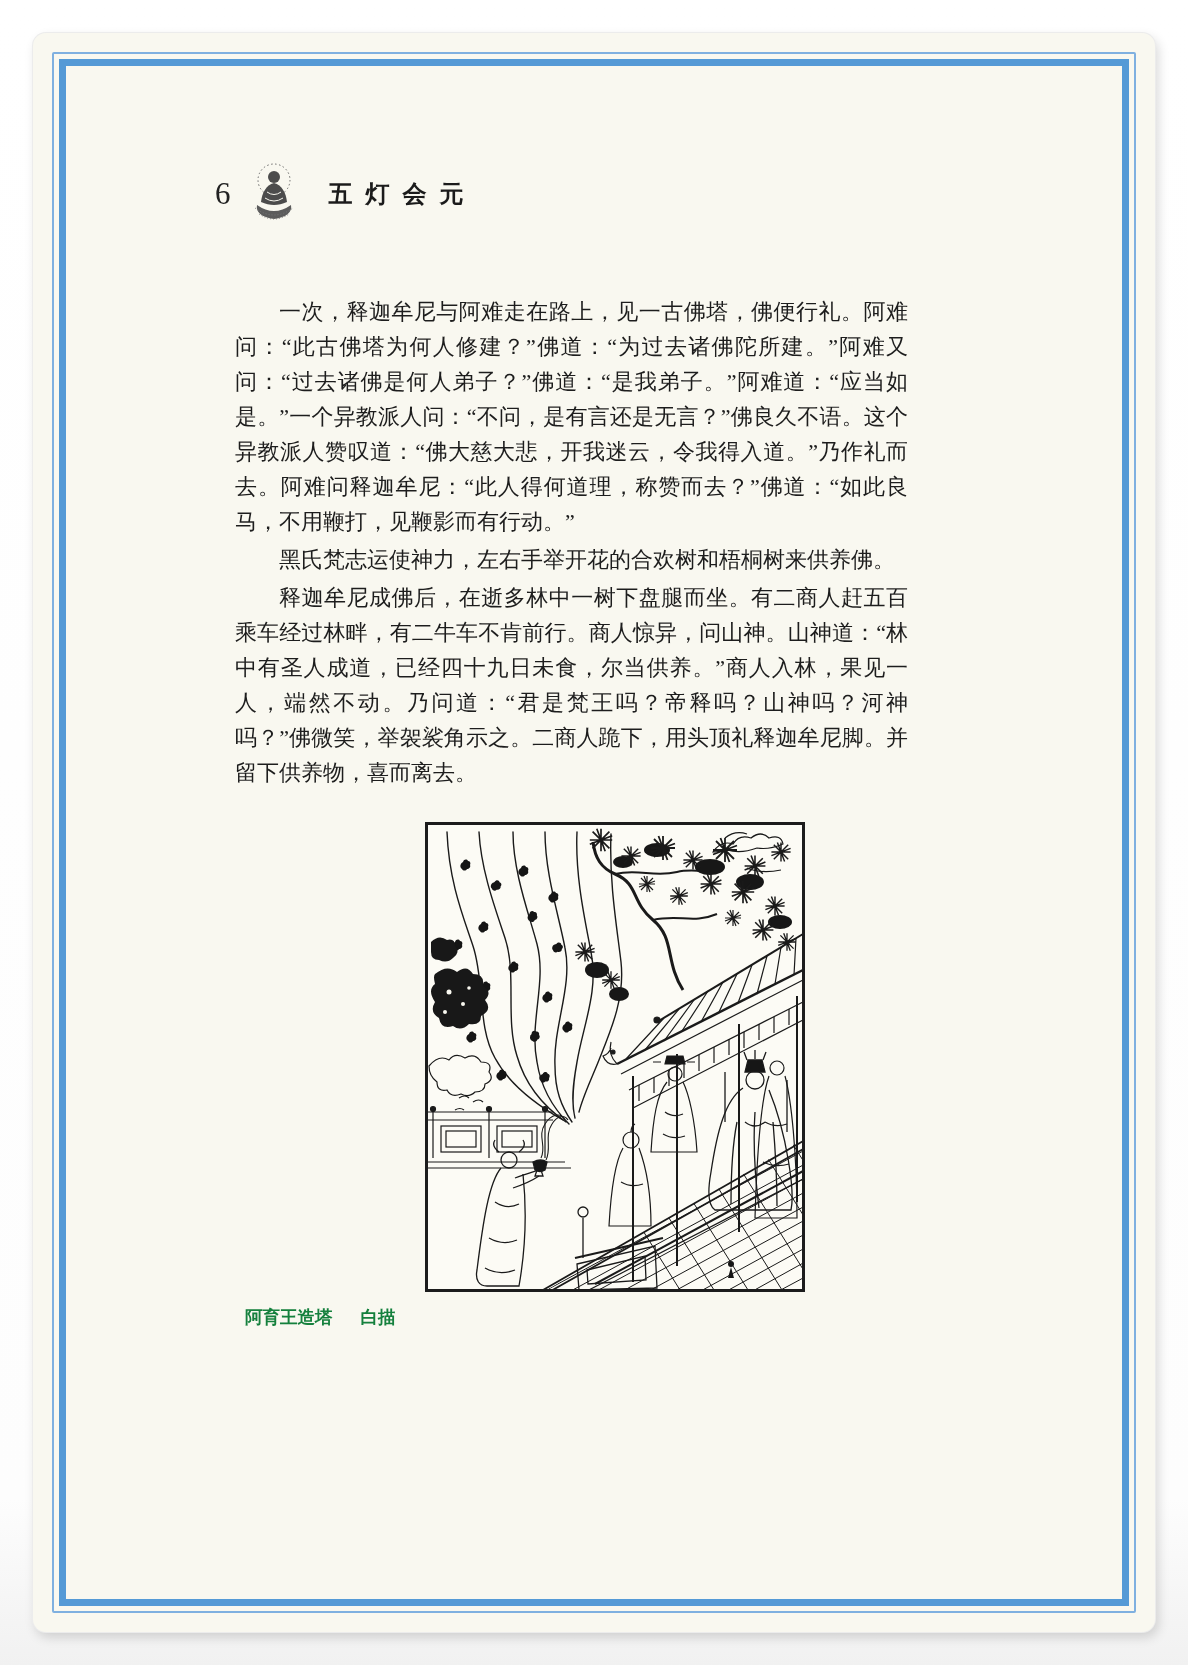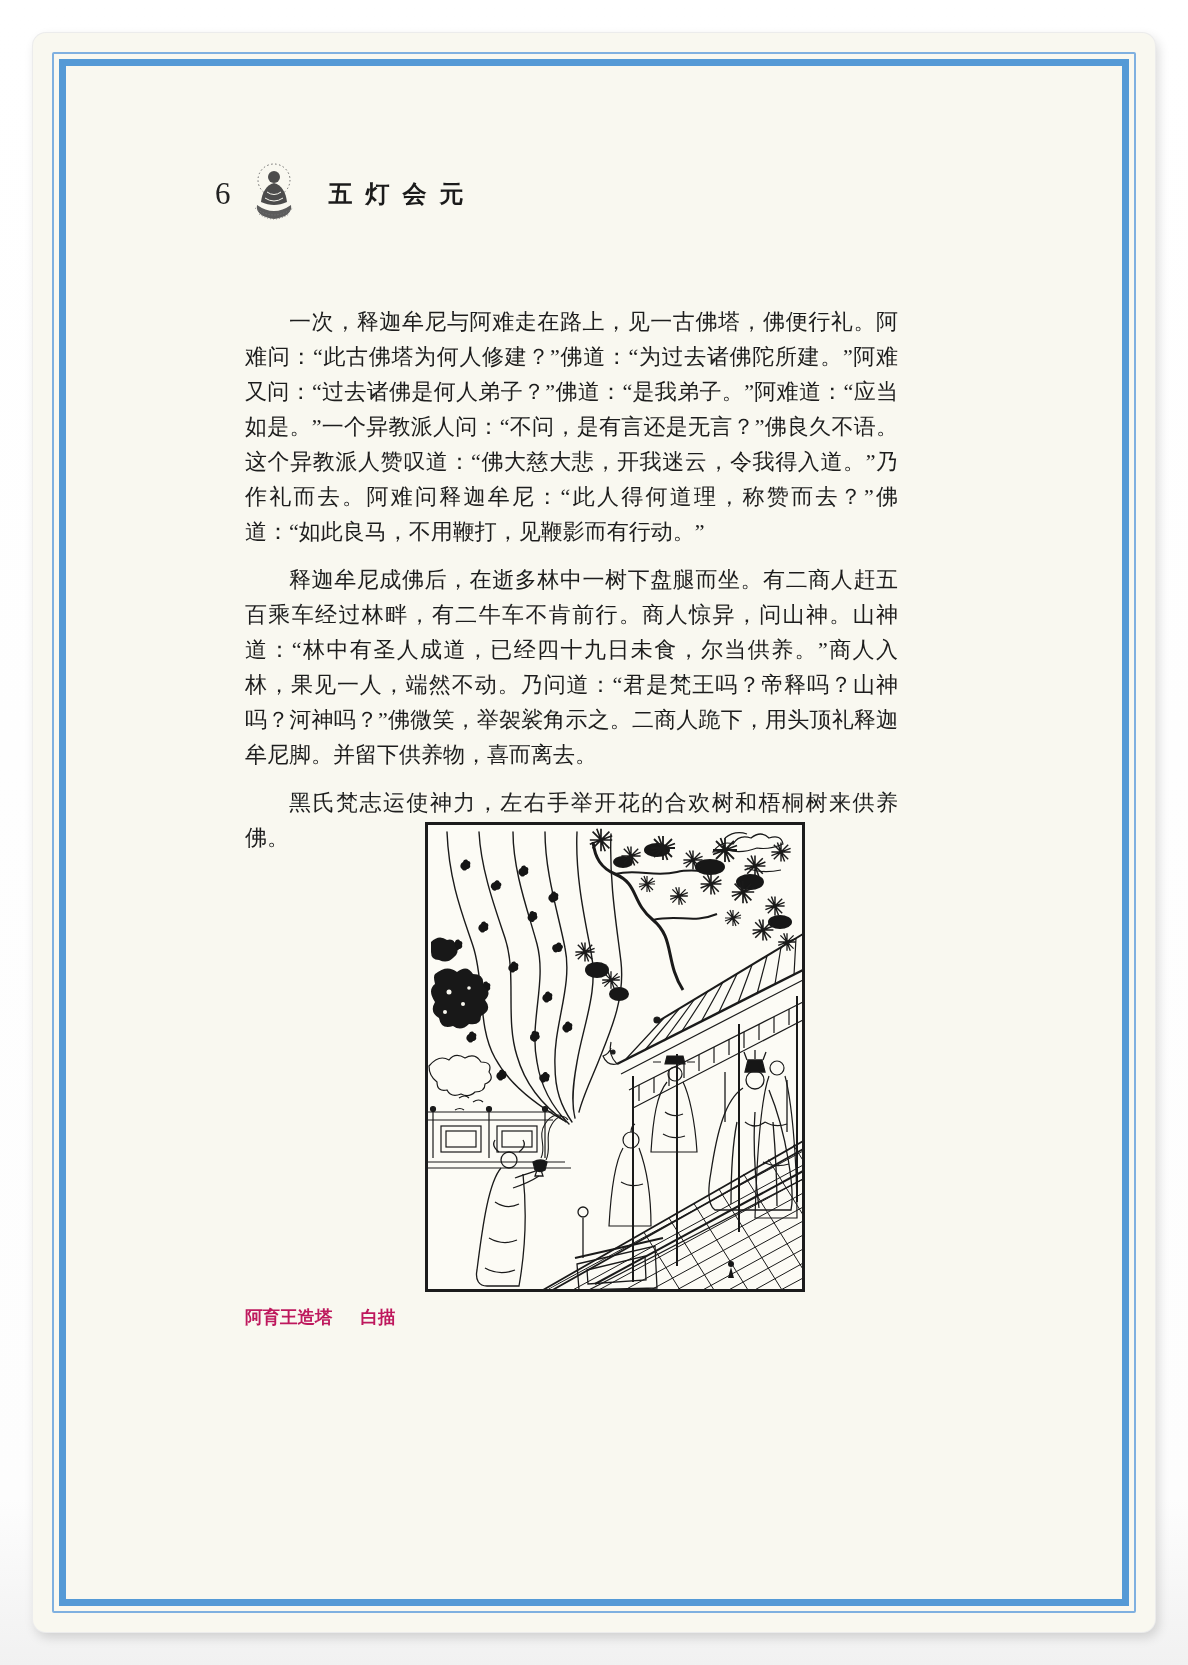--- a/index.html
+++ b/index.html
@@ -16,27 +16,27 @@
   }
   .frame-thin{position:absolute;inset:19px;border:2px solid #7fb0e0;border-radius:2px;pointer-events:none;}
   .frame-thick{position:absolute;inset:26px;border:7px solid #559ad6;pointer-events:none;}
 
   .header{position:absolute;left:182px;top:125px;height:72px;display:flex;align-items:center;}
   .pagenum{font-size:31px;color:#222;margin-right:16px;}
   .buddha{width:54px;height:68px;display:block;}
   .booktitle{font-size:24px;font-weight:600;letter-spacing:13px;margin-left:28px;color:#1b1b1b;}
 
   .bodytext{position:absolute;left:199px;top:258px;width:679px;font-size:22px;line-height:35px;text-align:justify;}
-  .bodytext p{margin:13px;text-indent:2em;}
+  .bodytext p{margin:3px;text-indent:2em;}
 
   .illustration{position:absolute;left:392px;top:789px;width:380px;height:470px;margin:0;}
   .illustration svg{display:block;background:#fcfbf5;}
 
   .caption{position:absolute;left:212px;top:1272px;width:712px;}
-  .caption-title{font-family:"Liberation Sans","DejaVu Sans",sans-serif;font-weight:bold;font-size:17.5px;margin-bottom:20px;color:#be185d;}
+  .caption-title{font-family:"Liberation Sans","DejaVu Sans",sans-serif;font-weight:bold;font-size:17.5px;margin-bottom:20px;color:#15803d;}
   .caption-title .tech{margin-left:28px;}
   .caption-body{margin:0;font-size:17.5px;line-height:28.5px;text-align:justify;text-indent:2em;color:#222;}
 </style>
 </head>
 <body>
 
 <div class="card">
   <div class="frame-thin"></div>
   <div class="frame-thick"></div>
 
@@ -58,22 +58,22 @@
         <g fill="none" stroke="#777" stroke-width="1" stroke-dasharray="1,2">
           <path d="M8,48Q27,62 46,48M12,54Q27,64 42,54"></path>
         </g>
       </svg>
     </span>
     <span class="booktitle">五灯会元</span>
   </div>
 
   <main class="bodytext">
     <p>一次，释迦牟尼与阿难走在路上，见一古佛塔，佛便行礼。阿难问：“此古佛塔为何人修建？”佛道：“为过去诸佛陀所建。”阿难又问：“过去诸佛是何人弟子？”佛道：“是我弟子。”阿难道：“应当如是。”一个异教派人问：“不问，是有言还是无言？”佛良久不语。这个异教派人赞叹道：“佛大慈大悲，开我迷云，令我得入道。”乃作礼而去。阿难问释迦牟尼：“此人得何道理，称赞而去？”佛道：“如此良马，不用鞭打，见鞭影而有行动。”</p>
+    <p>黑氏梵志运使神力，左右手举开花的合欢树和梧桐树来供养佛。</p>
     <p>释迦牟尼成佛后，在逝多林中一树下盘腿而坐。有二商人赶五百乘车经过林畔，有二牛车不肯前行。商人惊异，问山神。山神道：“林中有圣人成道，已经四十九日未食，尔当供养。”商人入林，果见一人，端然不动。乃问道：“君是梵王吗？帝释吗？山神吗？河神吗？”佛微笑，举袈裟角示之。二商人跪下，用头顶礼释迦牟尼脚。并留下供养物，喜而离去。</p>
-    <p>黑氏梵志运使神力，左右手举开花的合欢树和梧桐树来供养佛。</p>
   </main>
 
   <figure class="illustration">
     <svg viewBox="0 0 380 470" width="380" height="470">
       <defs>
         <g id="pc" stroke="#1a1a1a" stroke-width="1.2" fill="none">
           <path d="M0,-8V8M-8,0H8M-6,-6L6,6M6,-6L-6,6M-8,3L8,-3M-3,-8L3,8"></path>
           <circle cx="0" cy="0" r="1.6" fill="#1a1a1a" stroke="none"></circle>
         </g>
         <path id="tf" d="M0,2c1,-3 4,-3 5,-1c2,0 3,2 2,4c1,2 -1,4 -3,4c-1,2 -4,2 -5,0c-2,-1 -2,-4 -1,-5c0,-1 1,-1 2,-2z" fill="#151515"></path>

